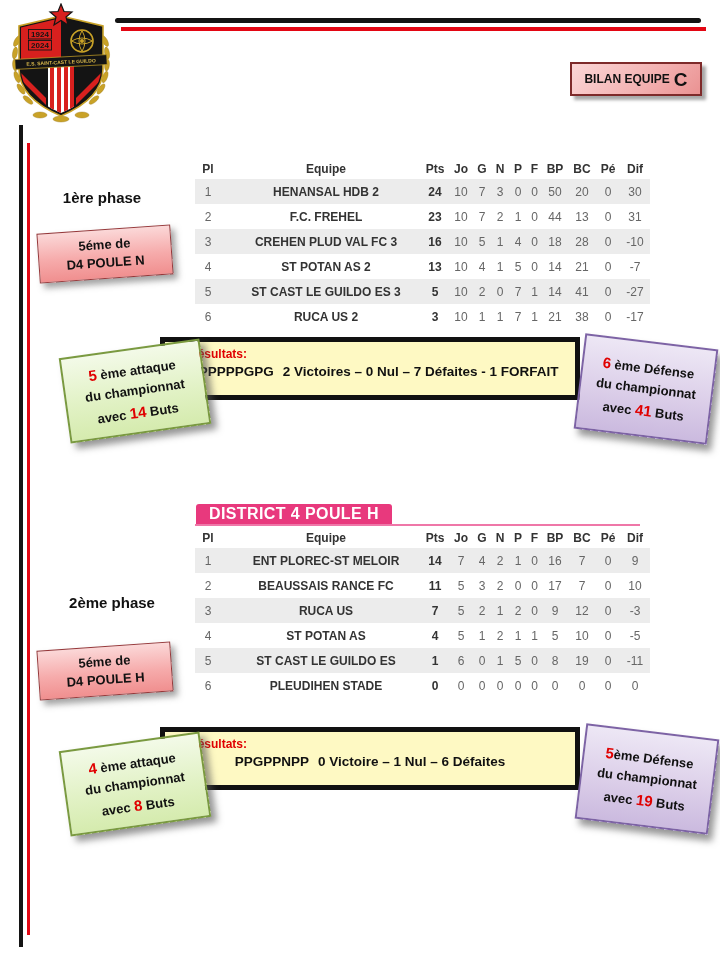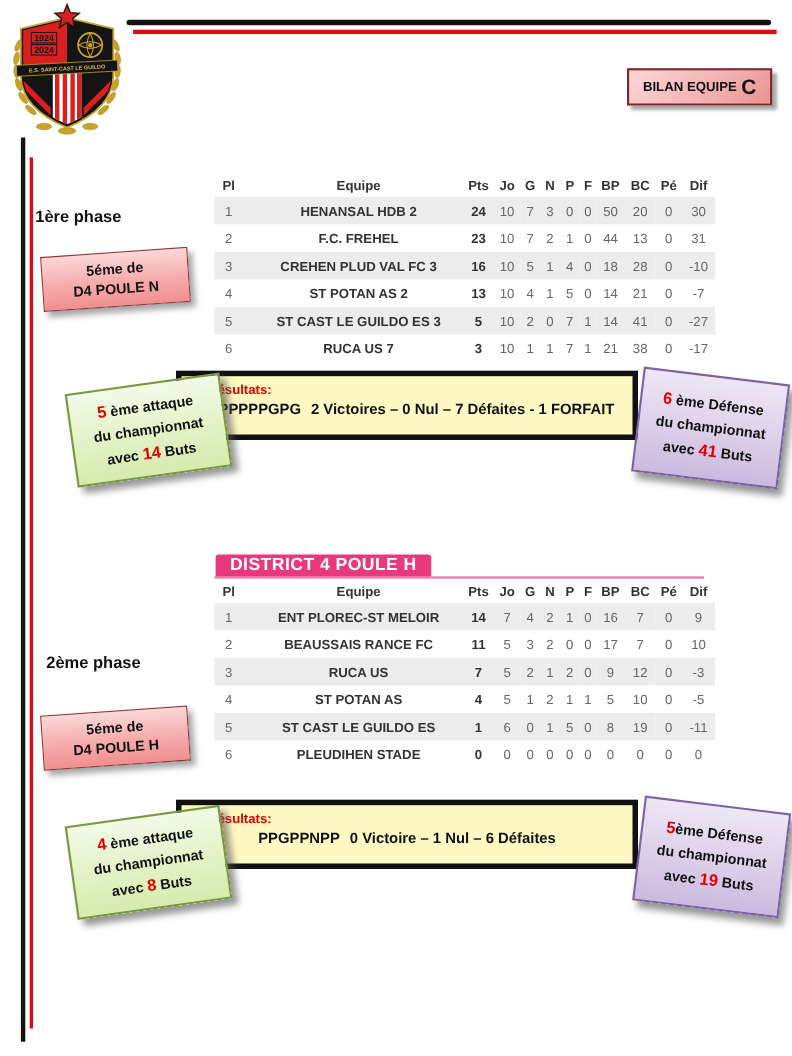--- a/index.html
+++ b/index.html
@@ -20,21 +20,21 @@
     display:flex; align-items:center; justify-content:center;
     font-weight:bold; font-size:15px; color:#111; }
 
   .equipe-box { position:absolute; left:570px; top:62px; width:128px; height:30px;
     border:2px solid #7e2a2a; background:linear-gradient(135deg,#fbd7d7 0%,#f3b0b0 60%,#ea9292 100%);
     box-shadow:4px 4px 3px #a9a9a9;
     display:flex; align-items:center; justify-content:center; gap:4px;
     font-weight:bold; font-size:12px; color:#111; }
   .equipe-box .letter { font-size:19px; line-height:1; }
 
-  .phase-label { position:absolute; font-weight:bold; font-size:15px; color:#111; width:140px; }
+  .phase-label { position:absolute; font-weight:bold; font-size:15px; color:#111; width:140px; text-align:center; }
   #phase1-label { left:32px; top:189px; }
   #phase2-label { left:42px; top:594px; }
 
   .rank-box { position:absolute; width:132px; height:48px;
     border:1px solid #96383a; background:linear-gradient(180deg,#fbd8d8 0%,#f6abab 55%,#f08f8f 100%);
     box-shadow:4px 5px 6px rgba(90,90,90,.55); transform:rotate(-4deg);
     display:flex; flex-direction:column; align-items:center; justify-content:center;
     font-weight:bold; font-size:13px; color:#111; line-height:1.4; text-align:center; }
   #rank-box-1 { left:38px; top:229px; }
   #rank-box-2 { left:38px; top:646px; }
@@ -270,21 +270,21 @@
           <td class="c5">0</td>
           <td class="c6">7</td>
           <td class="c7">1</td>
           <td class="c8">14</td>
           <td class="c9">41</td>
           <td class="c10">0</td>
           <td class="c11">-27</td>
         </tr>
         <tr>
           <td class="c0">6</td>
-          <td class="c1">RUCA US 7</td>
+          <td class="c1">RUCA US 2</td>
           <td class="c2">3</td>
           <td class="c3">10</td>
           <td class="c4">1</td>
           <td class="c5">1</td>
           <td class="c6">7</td>
           <td class="c7">1</td>
           <td class="c8">21</td>
           <td class="c9">38</td>
           <td class="c10">0</td>
           <td class="c11">-17</td>

